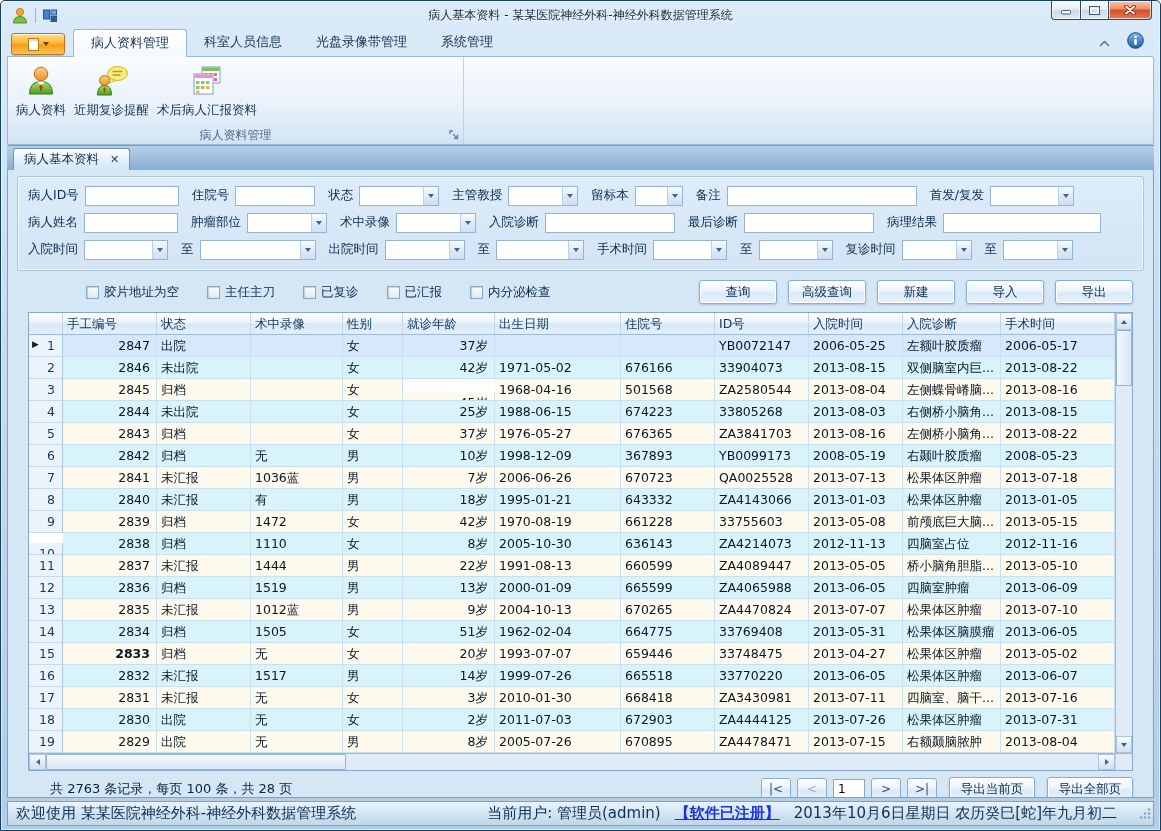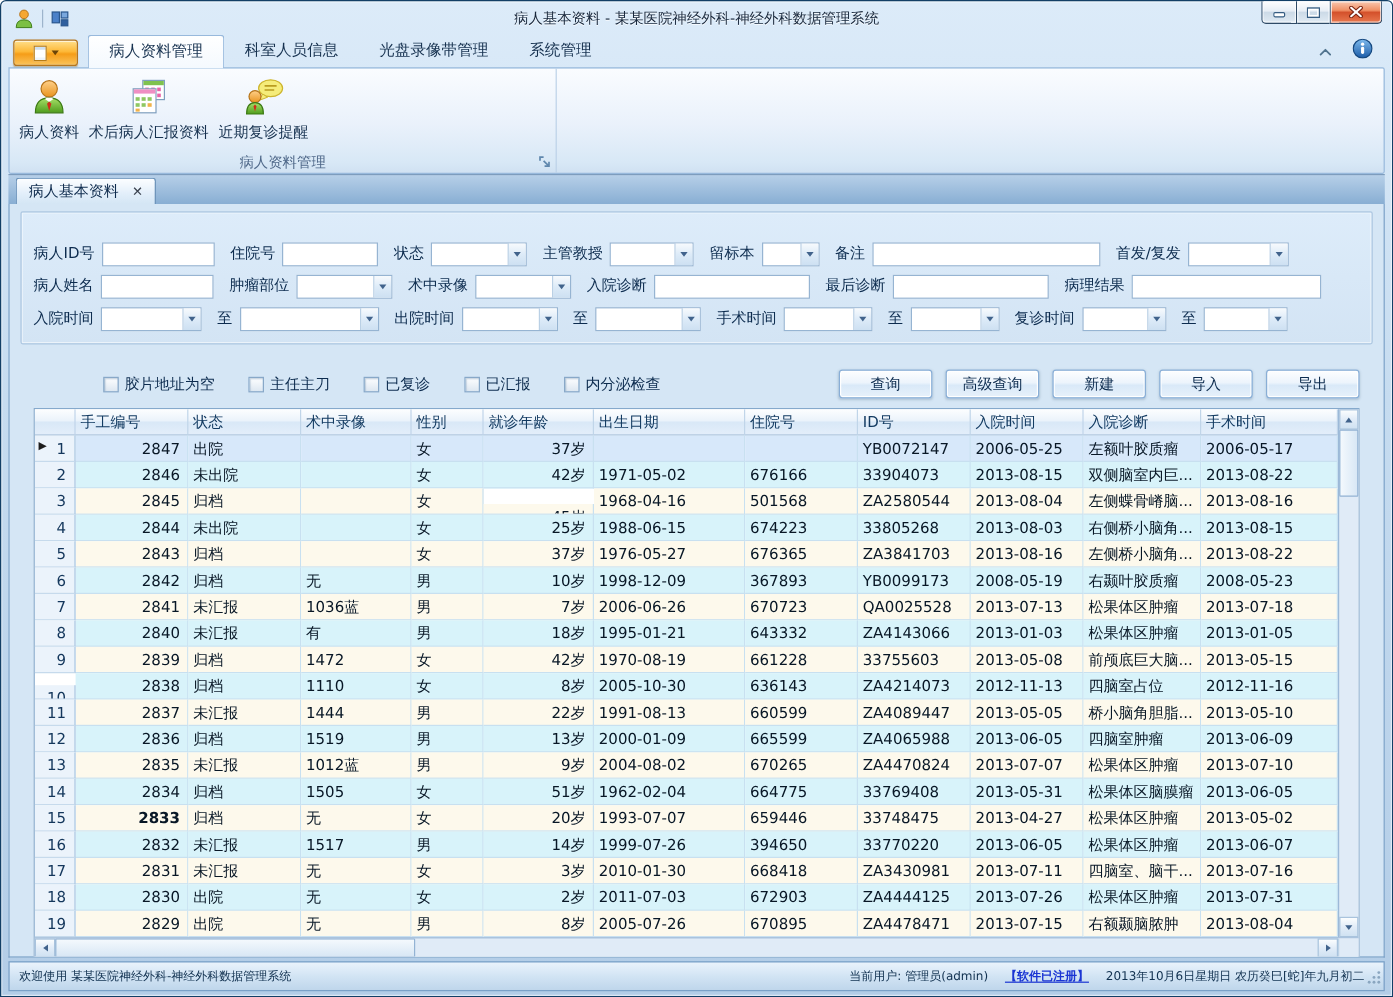--- a/index.html
+++ b/index.html
@@ -60,21 +60,21 @@
   .doc-tabstrip { height:25px; margin:0 2px; background:linear-gradient(#b6cfe8,#88aed3); border-top:1px solid #7d9cbd;
      display:flex; align-items:flex-end; padding:0 0 0 6px; }
   .doc-tab { height:22px; background:linear-gradient(#fcfeff,#e2eefa 60%,#d4e6f5); border:1px solid #6f95bb; border-bottom:none;
      border-radius:3px 3px 0 0; display:flex; align-items:center; gap:11px; padding:0 10px; font-size:12.5px; color:#0e2b4d; }
   .doc-close { font-size:11px; font-weight:700; color:#39414e; line-height:1; }
 
   
   .content { flex:1; margin:0 2px; background:#d5e6f5; border:1px solid #7ba1c7; border-top:none;
      display:flex; flex-direction:column; overflow:hidden; }
 
-  .filter-panel { margin:6px 9px 12px; border:1px solid #adc7e1; border-radius:2px; padding:21px 8px 7px 10px;
+  .filter-panel { margin:6px 9px 0; border:1px solid #adc7e1; border-radius:2px; padding:5px 8px 7px 10px;
      background:linear-gradient(#ddecfa,#d3e4f4); box-shadow:inset 0 0 0 1px rgba(255,255,255,.55); }
   .filter-row { display:flex; align-items:center; height:27px; }
   .ffield { display:flex; align-items:center; margin-right:13px; }
   .flabel { font-size:12.5px; color:#0c2b4e; margin-right:6px; white-space:nowrap; }
   .finput { height:20px; border:1px solid #96b4d2; background:#fff; padding:0 3px;
      font:12px "DejaVu Sans","Liberation Sans",sans-serif; }
   .fcombo { height:20px; border:1px solid #96b4d2; background:#fff; display:inline-flex; }
   .fcombo .sp { flex:1; }
   .fcombo .ar { width:15px; border-left:1px solid #bad0e5; display:flex; align-items:center; justify-content:center;
      background:linear-gradient(#f7fafd,#ddebf8 50%,#cde0f2); }
@@ -132,22 +132,22 @@
   .pbtn { width:30px; height:22px; border:1px solid #89aed6; border-radius:3px; color:#29507c;
      background:linear-gradient(#fdfeff,#ecf4fc 45%,#d9e9f8 55%,#e7f1fb);
      font:12px "DejaVu Sans","Liberation Sans",sans-serif; display:inline-flex; align-items:center; justify-content:center; }
   .pbtn.disabled { color:#9fb4c8; }
   .page-input { width:32px; height:20px; border:1px solid #8aa7c4; padding:0 4px;
      font:12px "DejaVu Sans","Liberation Sans",sans-serif; }
   .export { margin-left:6px; min-width:86px; }
 
   
   .statusbar { height:25px; margin:3px 2px 0; background:linear-gradient(#eaf3fc,#d2e4f4 50%,#bfd6eb);
-     border:1px solid #7ba1c7; display:flex; align-items:center; font-size:10px; color:#10304f;
-     padding:0 16px 0 8px; position:relative; }
+     border:1px solid #7ba1c7; display:flex; align-items:center; font-size:15px; color:#10304f;
+     padding:0 36px 0 8px; position:relative; }
   .sb-right { margin-left:auto; display:flex; align-items:center; gap:14px; }
   .reg { color:#1a35d3; font-weight:700; text-decoration:underline; }
   .grip { position:absolute; right:2px; bottom:2px; }
 </style>
 </head>
 <body>
 
 <div class="window">
 
   <div class="titlebar">
@@ -233,20 +233,41 @@
                 </defs>
                 <path d="M5.5 30 Q5.5 17.5 17 17.5 Q28.5 17.5 28.5 30 Z" fill="url(#pgB)" stroke="#3c7a14"></path>
                 <circle cx="17" cy="10" r="6.8" fill="url(#pgH)" stroke="#b5731a"></circle>
                 <path d="M13.5 18.5 L17 21 L20.5 18.5 L19 17.5 L15 17.5 Z" fill="#fff"></path>
                 <path d="M17 20.5 l-1.8 2 L17 28.5 l1.8 -6 Z" fill="#cf2c1a"></path>
               </svg></span>
             <span class="label">病人资料</span>
           </div>
           <div class="rbtn">
             <span class="icon"><svg width="34" height="34" viewBox="0 0 34 34">
+                <defs>
+                  <linearGradient id="pgB2" x1="0" y1="0" x2="0" y2="1">
+                    <stop offset="0" stop-color="#a8e06a"></stop>
+                    <stop offset="1" stop-color="#4f9c1d"></stop>
+                  </linearGradient>
+                  <linearGradient id="pgH2" x1="0" y1="0" x2="0" y2="1">
+                    <stop offset="0" stop-color="#ffd08a"></stop>
+                    <stop offset="1" stop-color="#e8941f"></stop>
+                  </linearGradient>
+                </defs>
+                <ellipse cx="22.5" cy="9.5" rx="10" ry="7" fill="#f5ec7a" stroke="#cdb52f"></ellipse>
+                <path d="M16 14.5 l-4 5.5 l8 -3 z" fill="#f5ec7a" stroke="#cdb52f" stroke-width="0.8"></path>
+                <path d="M17.5 7.5 h10 M17.5 11 h8" stroke="#b99c20" stroke-width="1.4" fill="none"></path>
+                <circle cx="9.5" cy="16.5" r="5" fill="url(#pgH2)" stroke="#b5731a"></circle>
+                <path d="M2.5 31 Q2.5 21.5 9.5 21.5 Q16.5 21.5 16.5 31 Z" fill="url(#pgB2)" stroke="#3c7a14"></path>
+                <path d="M9.5 23 l-1.3 1.5 L9.5 29 l1.3 -4.5 Z" fill="#cf2c1a"></path>
+              </svg></span>
+            <span class="label">近期复诊提醒</span>
+          </div>
+          <div class="rbtn">
+            <span class="icon"><svg width="34" height="34" viewBox="0 0 34 34">
                 <rect x="12" y="3" width="18" height="16" fill="#fff" stroke="#7f9fbf"></rect>
                 <rect x="12.5" y="3.5" width="17" height="3.5" fill="#7fc24f"></rect>
                 <g fill="#e863a8">
                   <rect x="14" y="9" width="3" height="3"></rect>
                   <rect x="19" y="9" width="3" height="3"></rect>
                   <rect x="24" y="9" width="3" height="3"></rect>
                   <rect x="24" y="14" width="3" height="3"></rect>
                 </g>
                 <g fill="#6fa8dc">
                   <rect x="19" y="14" width="3" height="3"></rect>
@@ -259,41 +280,20 @@
                   <rect x="16" y="17" width="3.4" height="3"></rect>
                   <rect x="6" y="22" width="3.4" height="3"></rect>
                   <rect x="11" y="22" width="3.4" height="3"></rect>
                 </g>
                 <g fill="#f0b24a">
                   <rect x="16" y="22" width="3.4" height="3"></rect>
                   <rect x="6" y="26.5" width="3.4" height="2.5"></rect>
                 </g>
               </svg></span>
             <span class="label">术后病人汇报资料</span>
-          </div>
-          <div class="rbtn">
-            <span class="icon"><svg width="34" height="34" viewBox="0 0 34 34">
-                <defs>
-                  <linearGradient id="pgB2" x1="0" y1="0" x2="0" y2="1">
-                    <stop offset="0" stop-color="#a8e06a"></stop>
-                    <stop offset="1" stop-color="#4f9c1d"></stop>
-                  </linearGradient>
-                  <linearGradient id="pgH2" x1="0" y1="0" x2="0" y2="1">
-                    <stop offset="0" stop-color="#ffd08a"></stop>
-                    <stop offset="1" stop-color="#e8941f"></stop>
-                  </linearGradient>
-                </defs>
-                <ellipse cx="22.5" cy="9.5" rx="10" ry="7" fill="#f5ec7a" stroke="#cdb52f"></ellipse>
-                <path d="M16 14.5 l-4 5.5 l8 -3 z" fill="#f5ec7a" stroke="#cdb52f" stroke-width="0.8"></path>
-                <path d="M17.5 7.5 h10 M17.5 11 h8" stroke="#b99c20" stroke-width="1.4" fill="none"></path>
-                <circle cx="9.5" cy="16.5" r="5" fill="url(#pgH2)" stroke="#b5731a"></circle>
-                <path d="M2.5 31 Q2.5 21.5 9.5 21.5 Q16.5 21.5 16.5 31 Z" fill="url(#pgB2)" stroke="#3c7a14"></path>
-                <path d="M9.5 23 l-1.3 1.5 L9.5 29 l1.3 -4.5 Z" fill="#cf2c1a"></path>
-              </svg></span>
-            <span class="label">近期复诊提醒</span>
           </div>
         </div>
       <div class="group-footer">
         <span class="group-label">病人资料管理</span>
         <span class="group-launcher">
             <svg width="12" height="12" viewBox="0 0 12 12">
               <path d="M2 5 V2 H5" fill="none" stroke="#5f87ad" stroke-width="1.4"></path>
               <path d="M5 5 L9.5 9.5 M9.5 5.8 V9.5 H5.8" fill="none" stroke="#5f87ad" stroke-width="1.4"></path>
             </svg>
           </span>
@@ -693,21 +693,21 @@
                 <div class="cell" style="width: 98px;">四脑室肿瘤</div>
                 <div class="cell" style="flex: 1 1 96px;">2013-06-09</div>
               </div>
               <div class="grow cream">
                 <div class="cell num" style="width: 34px;">13</div>
                 <div class="cell r" style="width: 94px;">2835</div>
                 <div class="cell" style="width: 94px;">未汇报</div>
                 <div class="cell" style="width: 92px;">1012蓝</div>
                 <div class="cell" style="width: 60px;">男</div>
                 <div class="cell r" style="width: 92px;">9岁</div>
-                <div class="cell" style="width: 126px;">2004-08-02</div>
+                <div class="cell" style="width: 126px;">2004-10-13</div>
                 <div class="cell" style="width: 94px;">670265</div>
                 <div class="cell" style="width: 94px;">ZA4470824</div>
                 <div class="cell" style="width: 94px;">2013-07-07</div>
                 <div class="cell" style="width: 98px;">松果体区肿瘤</div>
                 <div class="cell" style="flex: 1 1 96px;">2013-07-10</div>
               </div>
               <div class="grow cyan">
                 <div class="cell num" style="width: 34px;">14</div>
                 <div class="cell r" style="width: 94px;">2834</div>
                 <div class="cell" style="width: 94px;">归档</div>
@@ -736,21 +736,21 @@
                 <div class="cell" style="flex: 1 1 96px;">2013-05-02</div>
               </div>
               <div class="grow cyan">
                 <div class="cell num" style="width: 34px;">16</div>
                 <div class="cell r" style="width: 94px;">2832</div>
                 <div class="cell" style="width: 94px;">未汇报</div>
                 <div class="cell" style="width: 92px;">1517</div>
                 <div class="cell" style="width: 60px;">男</div>
                 <div class="cell r" style="width: 92px;">14岁</div>
                 <div class="cell" style="width: 126px;">1999-07-26</div>
-                <div class="cell" style="width: 94px;">394650</div>
+                <div class="cell" style="width: 94px;">665518</div>
                 <div class="cell" style="width: 94px;">33770220</div>
                 <div class="cell" style="width: 94px;">2013-06-05</div>
                 <div class="cell" style="width: 98px;">松果体区肿瘤</div>
                 <div class="cell" style="flex: 1 1 96px;">2013-06-07</div>
               </div>
               <div class="grow cream">
                 <div class="cell num" style="width: 34px;">17</div>
                 <div class="cell r" style="width: 94px;">2831</div>
                 <div class="cell" style="width: 94px;">未汇报</div>
                 <div class="cell" style="width: 92px;">无</div>

